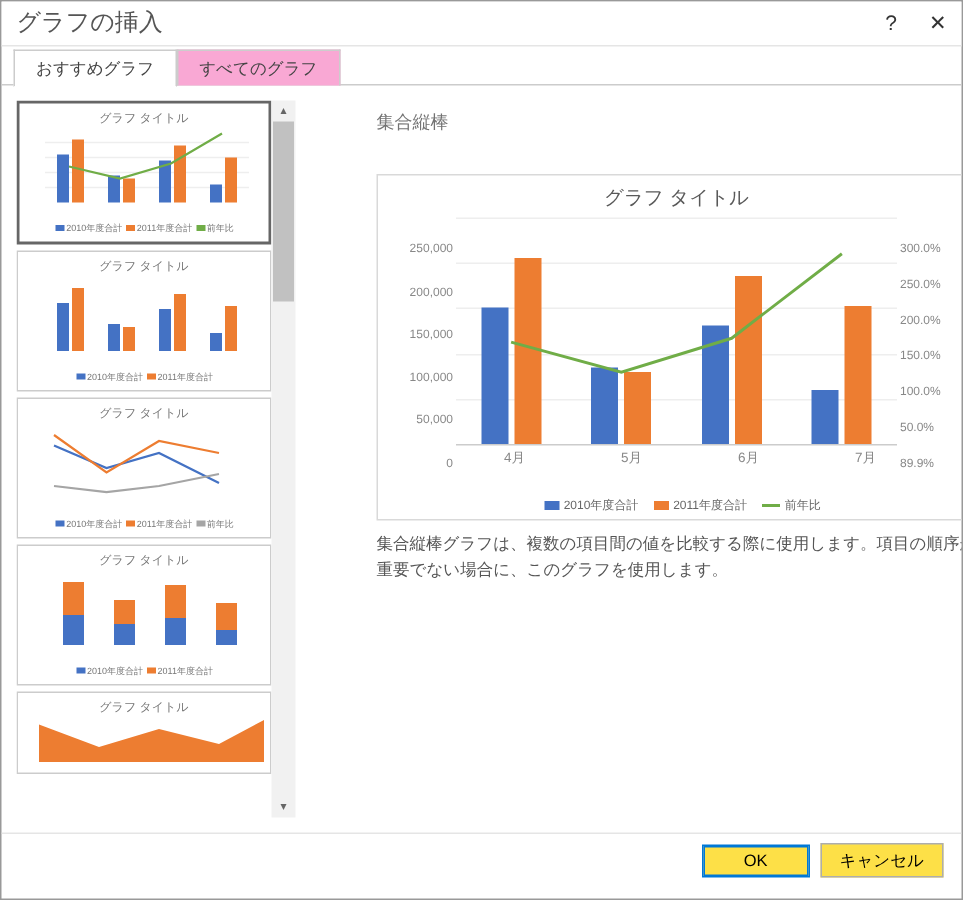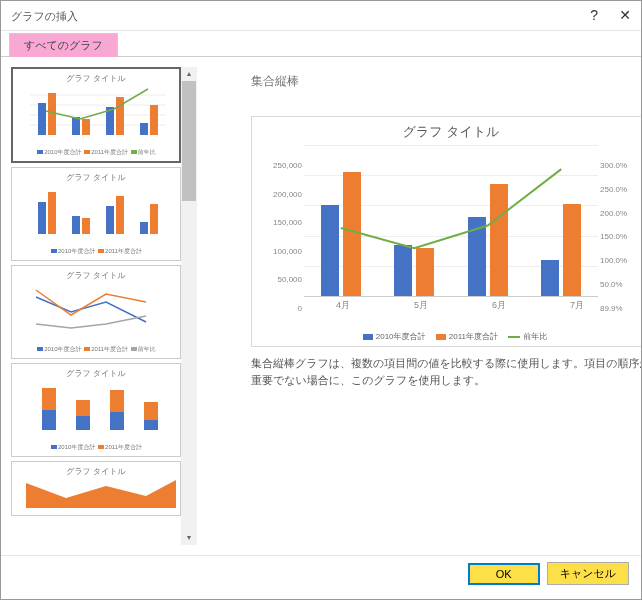--- a/index.html
+++ b/index.html
@@ -1,18 +1,18 @@
 <!DOCTYPE html>
 <html><head>
 <meta charset="utf-8">
 <style>
   * { box-sizing: border-box; margin: 0; padding: 0; }
   body { width: 642px; height: 600px; background: #fff; font-family: "Yu Gothic UI", Meiryo, sans-serif; font-size: 12px; color: #333; border: 1px solid #999; overflow: hidden; }
   .titlebar { height: 30px; line-height: 30px; padding: 0 10px; display: flex; justify-content: space-between; align-items: center; background: #fff; border-bottom: 1px solid #e5e5e5; }
-  .titlebar .title { font-size: 11px; color: #555; }
+  .titlebar .title { font-size: 16px; color: #555; }
   .titlebar .controls span { margin-left: 18px; font-size: 14px; cursor: pointer; }
 
   .tabs { display: flex; padding-left: 8px; height: 26px; align-items: flex-end; }
   .tab { padding: 4px 14px; font-size: 11px; color: #444; background: #f9a8d4; border: 1px solid #ccc; border-bottom: none; cursor: pointer; }
   .tab.active { background: #fff; border-bottom: 1px solid #fff; position: relative; top: 1px; }
   .tabline { border-bottom: 1px solid #ccc; margin-top: -1px; }
 
   .body { display: flex; height: 498px; padding: 10px; gap: 40px; }
   .thumbs-col { width: 188px; display: flex; }
   .thumbs { width: 170px; overflow: hidden; display: flex; flex-direction: column; gap: 4px; }
@@ -58,20 +58,21 @@
 
 <div class="titlebar">
   <span class="title">グラフの挿入</span>
   <div class="controls">
     <span>?</span>
     <span>✕</span>
   </div>
 </div>
 
 <div class="tabs">
+  <div class="tab active">おすすめグラフ</div>
   <div class="tab">すべてのグラフ</div>
 </div>
 <div class="tabline"></div>
 
 <div class="body">
   <div class="thumbs-col">
     <div class="thumbs">
 
       <div class="thumb selected">
         <div class="thumb-title">グラフ タイトル</div>

